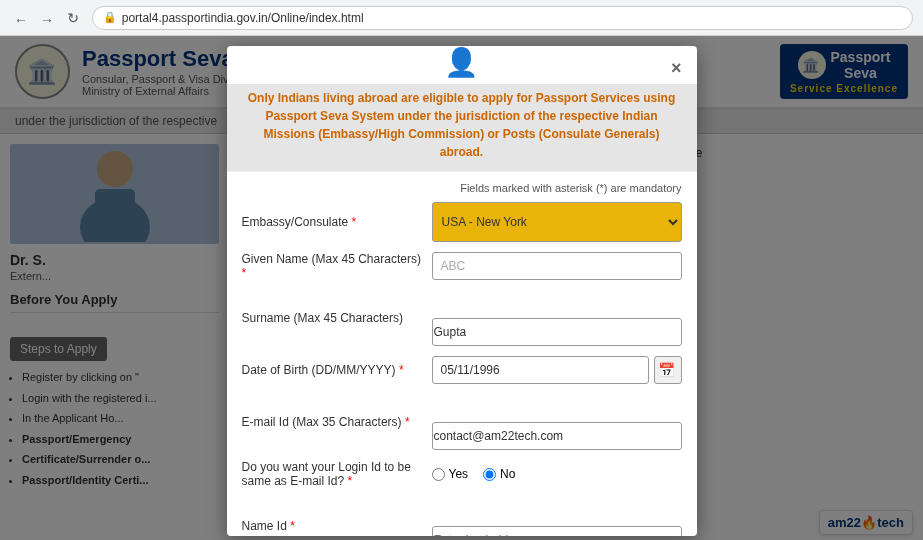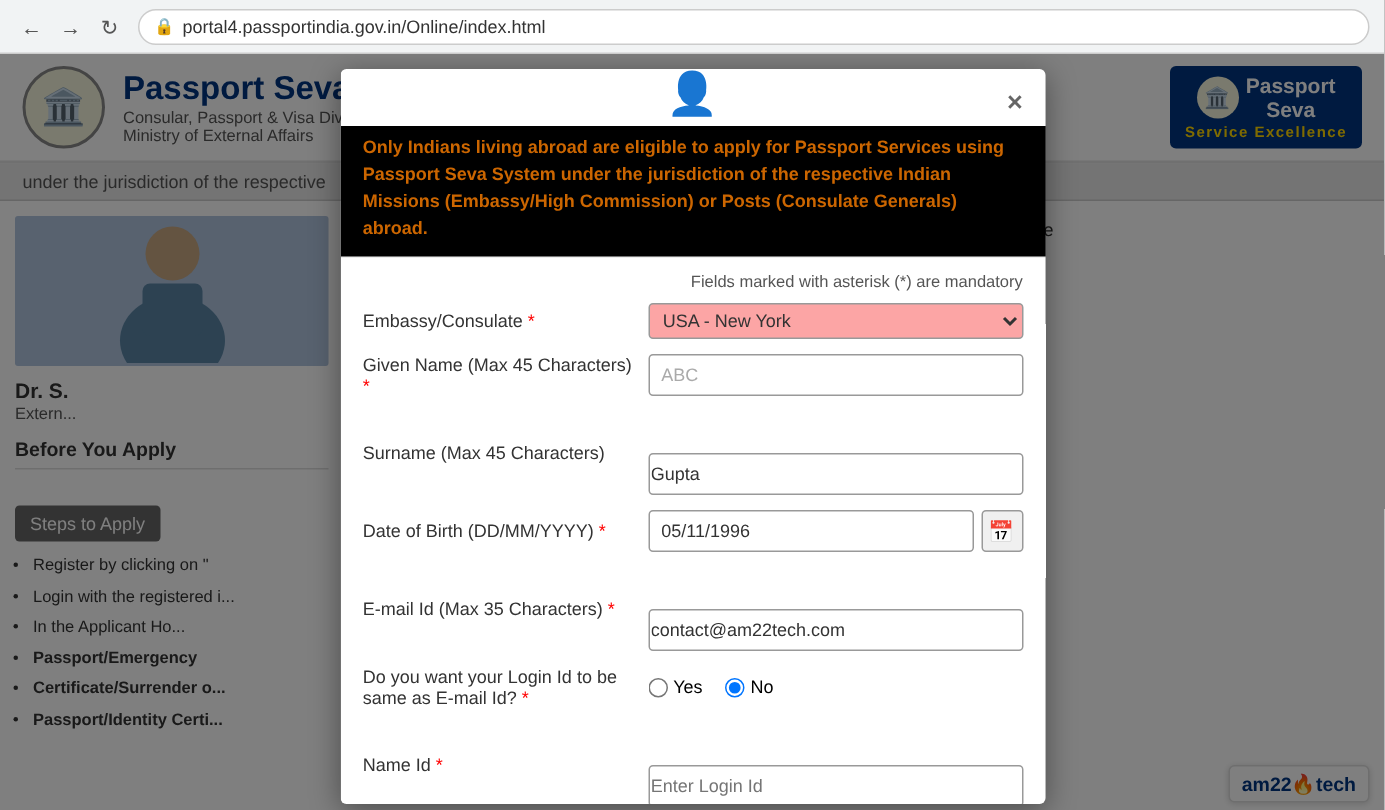--- a/index.html
+++ b/index.html
@@ -282,26 +282,26 @@
       color: #666;
       cursor: pointer;
       background: none;
       border: none;
       position: absolute;
       right: 15px;
       top: 12px;
       font-weight: bold;
     }
     .modal-warning {
-      background: #000000;
+      background: #e5e5e5;
       padding: 5px 15px 10px;
       font-size: 12px;
       font-weight: bold;
       color: #cc6600;
-      text-align: left;
+      text-align: center;
       line-height: 1.5;
       border-bottom: 1px solid #eee;
     }
     .modal-body {
       padding: 10px 15px 15px;
     }
     .mandatory-note {
       font-size: 11px;
       color: #555;
       text-align: right;
@@ -327,27 +327,27 @@
       height: 28px;
       border: 1px solid #999;
       border-radius: 3px;
       padding: 0 1px;
       font-size: 12px;
       color: #333;
       margin-top: 28px;
     }
     .form-select {
       flex: 1;
-      height: 24px;
+      height: 40px;
       border: 1px solid #999;
       border-radius: 3px;
       padding: 0 5px;
       font-size: 12px;
       color: #333;
-      background: #fca5a5;
+      background: #eab308;
       cursor: pointer;
     }
     .abc-placeholder {
       flex: 1;
       height: 28px;
       border: 1px solid #999;
       border-radius: 3px;
       padding: 0 8px;
       font-size: 12px;
       color: #aaa;

